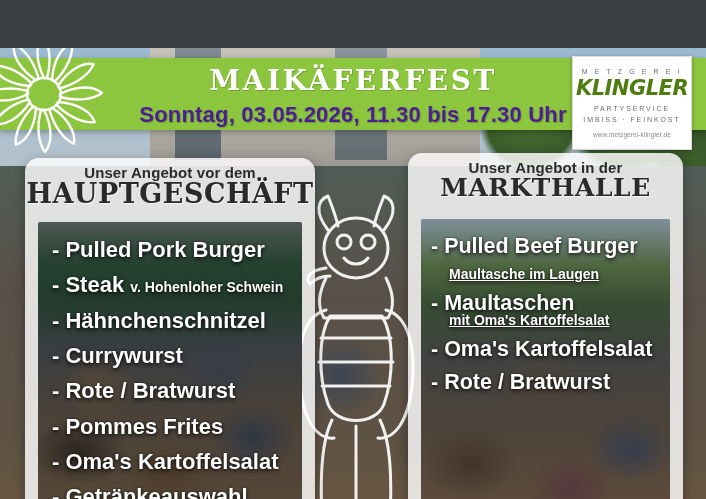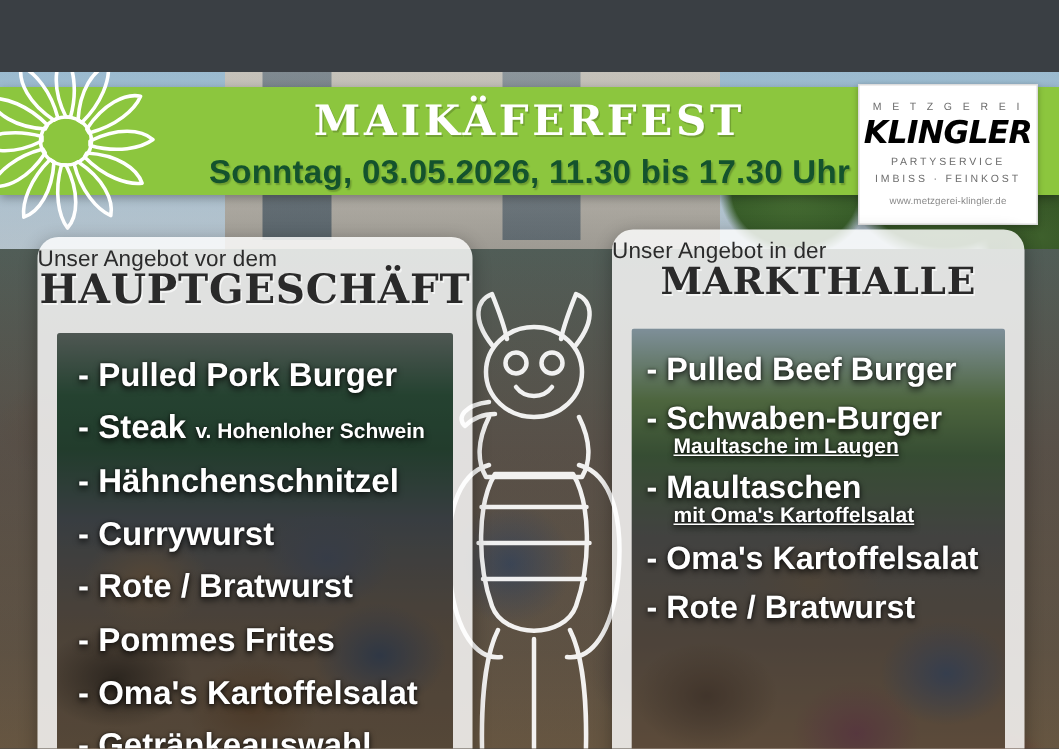--- a/index.html
+++ b/index.html
@@ -62,21 +62,21 @@
     box-shadow:0 2px 6px rgba(0,0,0,.30);
   }
   .banner-title{
     position:absolute;left:0;right:0;top:6px;text-align:center;
     font-family:"DejaVu Serif", serif;
     font-weight:bold;font-size:28px;letter-spacing:2.5px;color:#ffffff;
     text-shadow:1px 1px 0 rgba(0,0,0,.18);
   }
   .banner-sub{
     position:absolute;left:0;right:0;top:44px;text-align:center;
-    font-weight:bold;font-size:22px;color:#14532d;letter-spacing:.2px;
+    font-weight:bold;font-size:22px;color:#4c1d95;letter-spacing:.2px;
     text-shadow:1px 1px 1px rgba(0,0,0,.22);
   }
 
   
   .flower{position:absolute;left:-8px;top:-6px;width:142px;height:126px;pointer-events:none;}
 
   
   .logo{
     position:absolute;left:572px;top:8px;width:118px;height:92px;
     background:#ffffff;border:1px solid #dcdcdc;
@@ -100,21 +100,21 @@
     position:absolute;
     background:rgba(255,255,255,.82);
     border-radius:14px;
     box-shadow:0 3px 12px rgba(0,0,0,.30);
     overflow:hidden;
   }
   #card-left{left:25px;top:110px;width:290px;height:373px;}
   #card-right{left:408px;top:105px;width:275px;height:380px;}
 
   .card-kicker{
-    text-align:left;font-size:15px;font-weight:normal;color:#2b2b2b;
+    text-align:center;font-size:15px;font-weight:bold;color:#2b2b2b;
     margin-top:6px;letter-spacing:.1px;
   }
   .card-title{
     text-align:center;
     font-family:"DejaVu Serif", serif;
     font-weight:bold;font-size:27px;letter-spacing:0.5px;color:#2a2a2a;
     margin-top:-1px;line-height:1.05;
     text-shadow:1px 1px 0 rgba(255,255,255,.65);
   }
   #card-right .card-title{font-size:25px;}
@@ -221,21 +221,21 @@
         <g transform="rotate(330)">
             <path d="M0,-16 C-9,-34 -8,-50 -1,-58 C5,-50 8,-34 3,-16 Z"></path>
           </g>
         <ellipse cx="0" cy="0" rx="17" ry="16"></ellipse>
       </g>
     </g>
   </svg>
 
   <div class="logo">
     <div class="logo-top">M E T Z G E R E I</div>
-    <div class="logo-main" style="color: #000000; text-align: right;">KLINGLER</div>
+    <div class="logo-main" style="color: #4d7c0f; text-align: right;">KLINGLER</div>
     <div class="logo-l2">PARTYSERVICE</div>
     <div class="logo-l3">IMBISS · FEINKOST</div>
     <div class="logo-url">www.metzgerei-klingler.de</div>
   </div>
 
   <svg class="beetle" viewBox="0 0 136 348">
     <g fill="none" stroke="#ffffff" stroke-width="3" stroke-linecap="round" stroke-linejoin="round">
 
       <path d="M40,44 C26,26 30,14 40,10 C44,20 48,30 50,40"></path>
       <path d="M96,44 C110,26 106,14 96,10 C92,20 88,30 86,40"></path>
@@ -305,21 +305,20 @@
     <div class="card-kicker">Unser Angebot in der</div>
     <div class="card-title">MARKTHALLE</div>
     <div class="photo">
       <div class="photo-img photo-right"></div>
       <div class="photo-dark"></div>
       <div class="menu">
         <div class="menu-item">
           <span>- Pulled Beef Burger</span>
         </div>
         <div class="menu-item">
-          <span>- Schwaben-Burger</span>
           <span class="menu-sub">Maultasche im Laugen</span>
         </div>
         <div class="menu-item">
           <span>- Maultaschen</span>
           <span class="menu-sub">mit Oma's Kartoffelsalat</span>
         </div>
         <div class="menu-item">
           <span>- Oma's Kartoffelsalat</span>
         </div>
         <div class="menu-item">

